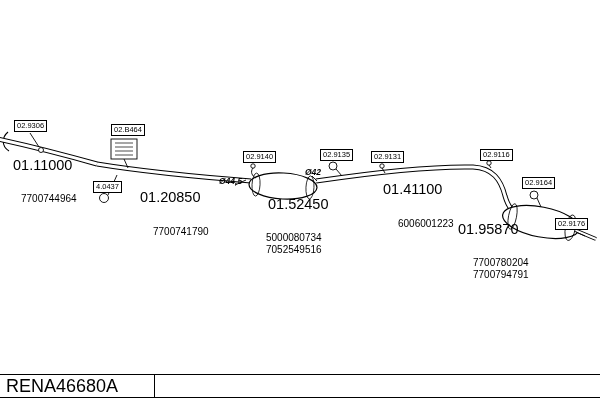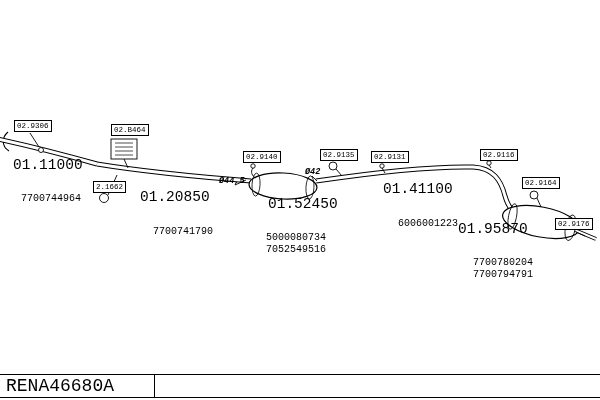--- a/index.html
+++ b/index.html
@@ -1,18 +1,18 @@
 <!DOCTYPE html>
 <html><head>
 <meta charset="utf-8">
 <style>
   html,body{margin:0;padding:0;background:#fff;}
   .stage{
     position:relative;width:600px;height:400px;background:#fff;overflow:hidden;
-    font-family:Liberation Mono, monospace;color:#000;
+    font-family:Liberation Sans, sans-serif;color:#000;
   }
   svg{position:absolute;left:0;top:0;}
   .callout{
     position:absolute;border:1px solid #000;background:#fff;
     font-size:7.5px;line-height:10px;padding:0 2px;white-space:nowrap;
   }
   .ref{
     position:absolute;font-size:14.5px;line-height:16px;white-space:nowrap;
   }
   .oem{
@@ -98,21 +98,21 @@
         <circle cx="534" cy="195" r="4" fill="#fff"></circle>
         <path d="M537,198 L541,207"></path>
 
         <path d="M574,231 L585,236"></path>
       </g>
     </g>
   </svg>
 
   <div class="callout" style="left:14px;top:120px">02.9306</div>
   <div class="callout" style="left:111px;top:124px">02.B464</div>
-  <div class="callout" style="left:93px;top:181px">2.1662</div>
+  <div class="callout" style="left:93px;top:181px">4.0437</div>
   <div class="callout" style="left:243px;top:151px">02.9140</div>
   <div class="callout" style="left:320px;top:149px">02.9135</div>
   <div class="callout" style="left:371px;top:151px">02.9131</div>
   <div class="callout" style="left:480px;top:149px">02.9116</div>
   <div class="callout" style="left:522px;top:177px">02.9164</div>
   <div class="callout" style="left:555px;top:218px">02.9176</div>
 
   <div class="ref" style="left:13px;top:157px">01.11000</div>
   <div class="oem" style="left:21px;top:174px">7700744964</div>
 

